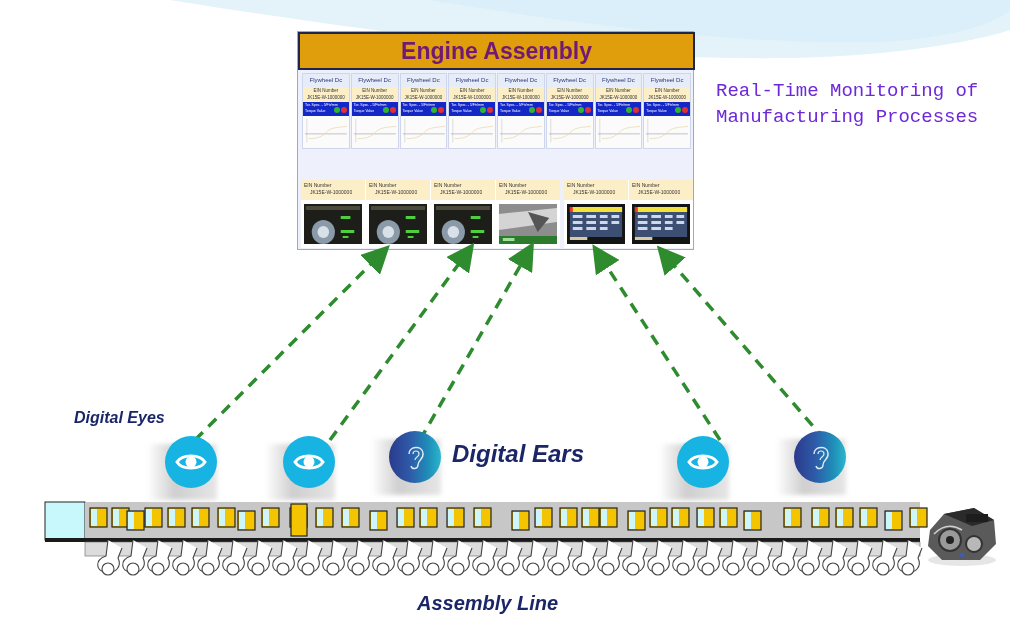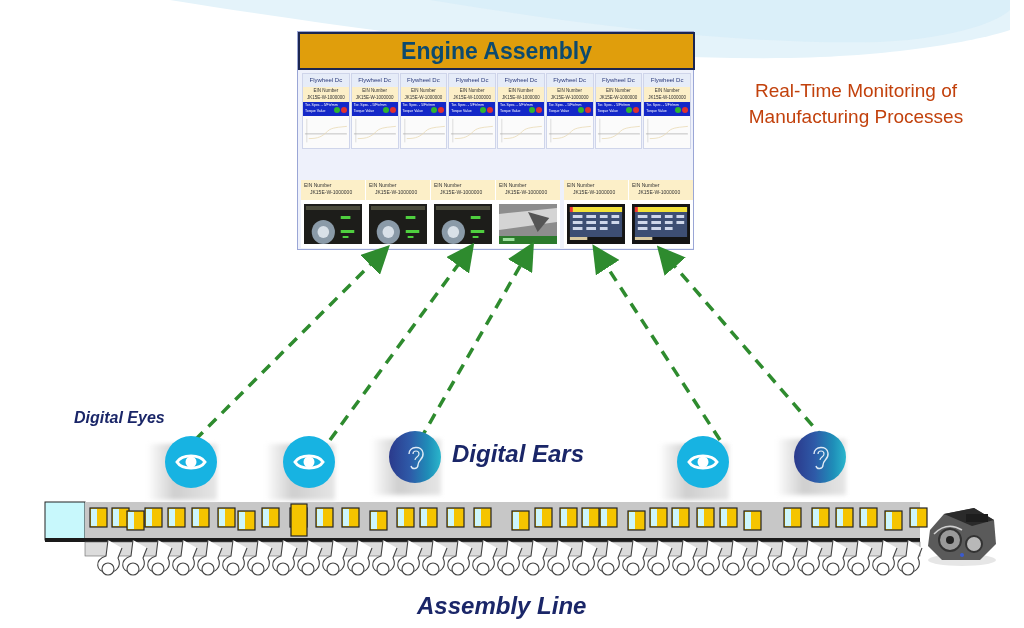--- a/index.html
+++ b/index.html
@@ -3,41 +3,41 @@
 <meta charset="utf-8">
 <style>
   * { box-sizing: border-box; margin: 0; padding: 0; }
   html, body { width: 1024px; height: 628px; overflow: hidden; background: #ffffff; }
   body { position: relative; font-family: "DejaVu Sans", sans-serif; }
 
   .swoosh { position: absolute; left: 0; top: 0; width: 1024px; height: 80px; }
 
   
   .dashboard { position: absolute; left: 297px; top: 31px; width: 397px; height: 219px; background: #eef1fb; border: 1px solid #9aa6d6; }
-  .dash-title { position: absolute; left: 0; top: 0; width: 397px; height: 38px; background: #e09e0c; border: 2px solid #1c2650; display: flex; align-items: center; justify-content: center; font-family: "Liberation Sans", sans-serif; font-weight: bold; font-size: 23px; color: #0c4a6e; }
+  .dash-title { position: absolute; left: 0; top: 0; width: 397px; height: 38px; background: #e09e0c; border: 2px solid #1c2650; display: flex; align-items: center; justify-content: center; font-family: "Liberation Sans", sans-serif; font-weight: bold; font-size: 23px; color: #701a75; }
   .engine-grid { position: absolute; left: 4px; top: 41px; width: 389px; height: 76px; display: flex; gap: 1px; }
   .engine-cell { flex: 1; background: #ffffff; border: 1px solid #cfd5ea; display: flex; flex-direction: column; }
   .ec-head { height: 13px; background: #e6ecf8; font-family: "Liberation Sans", sans-serif; font-size: 6px; color: #2b3a7a; text-align: center; line-height: 13px; white-space: nowrap; overflow: hidden; }
   .ec-ein { height: 15px; background: #fcefc8; font-family: "Liberation Sans", sans-serif; font-size: 4.5px; color: #333; text-align: center; line-height: 7px; white-space: nowrap; overflow: hidden; }
   .ec-spec { height: 14px; background: #1428c8; position: relative; font-family: "Liberation Sans", sans-serif; font-size: 3.5px; color: #fff; line-height: 6px; padding-left: 2px; white-space: nowrap; overflow: hidden; }
   .ec-spec .dots { position: absolute; right: 2px; top: 5px; display: flex; gap: 1px; }
   .ec-spec .dot { width: 6px; height: 6px; border-radius: 50%; }
   .ec-chart { flex: 1; position: relative; background: #fbfbfb; }
   .ec-chart svg { position: absolute; left: 0; top: 0; width: 100%; height: 100%; }
 
   .insp-title { position: absolute; left: 2px; top: 120px; width: 393px; height: 25px; background: #88c94a; border: 2px solid #1c2650; display: flex; align-items: center; justify-content: center; font-family: "Liberation Sans", sans-serif; font-weight: bold; font-size: 19px; color: #1a2668; }
   .insp-group { position: absolute; top: 148px; height: 68px; display: flex; gap: 1px; background: #ffffff; }
   .insp-cell { width: 64px; display: flex; flex-direction: column; }
   .ic-ein { height: 20px; background: #fcefc8; font-family: "Liberation Sans", sans-serif; font-size: 5px; color: #333; padding: 2px 3px; line-height: 7px; white-space: nowrap; overflow: hidden; }
   .ic-ein span { display: block; }
   .ic-ein span + span { padding-left: 6px; }
   .ic-photo { margin: 4px 3px; height: 40px; position: relative; }
 
   
-  .side-text { position: absolute; left: 716px; top: 78px; width: 280px; font-family: Liberation Sans, sans-serif; font-size: 19px; color: #c2410c; line-height: 26px; text-align: center; }
+  .side-text { position: absolute; left: 716px; top: 78px; width: 280px; font-family: Liberation Mono, monospace; font-size: 19px; color: #6d28d9; line-height: 26px; }
 
   
   .arrows { position: absolute; left: 0; top: 0; width: 1024px; height: 628px; pointer-events: none; }
 
   .label-italic { position: absolute; font-family: "Liberation Sans", sans-serif; font-style: italic; font-weight: bold; color: #1a2668; }
 
   
   .sensor-shadow { position: absolute; width: 70px; height: 56px; background: linear-gradient(90deg, #ffffff 0%, #cfcfcf 40%, #e6e6e6 100%); filter: blur(2px); }
   .sensor { position: absolute; width: 52px; height: 52px; border-radius: 50%; display: flex; align-items: center; justify-content: center; }
   .sensor.eye { background: #17b3e2; }
@@ -717,13 +717,13 @@
   <path d="M8 30 L22 14 L52 8 L72 20 L74 44 L58 60 L20 60 L6 46 Z" fill="#5a5a5a"></path>
   <path d="M22 14 L52 8 L72 20 L50 26 Z" fill="#2a2a2a"></path>
   <circle cx="28" cy="40" r="11" fill="#9a9a9a" stroke="#333" stroke-width="2"></circle>
   <circle cx="28" cy="40" r="4" fill="#222"></circle>
   <circle cx="52" cy="44" r="8" fill="#b8b8b8" stroke="#333" stroke-width="2"></circle>
   <rect x="44" y="14" width="22" height="8" fill="#1d1d1d"></rect>
   <circle cx="40" cy="55" r="2" fill="#3a5ad0"></circle>
   <path d="M12 34 C 20 26, 30 24, 40 30" stroke="#cfcfcf" stroke-width="1.5" fill="none"></path>
 </svg>
 
-<div class="label-italic" style="left:417px; top:592px; font-size:24px;">Assembly Line</div>
+<div class="label-italic" style="left:417px; top:592px; font-size:20px;">Assembly Line</div>
 
 </body></html>

